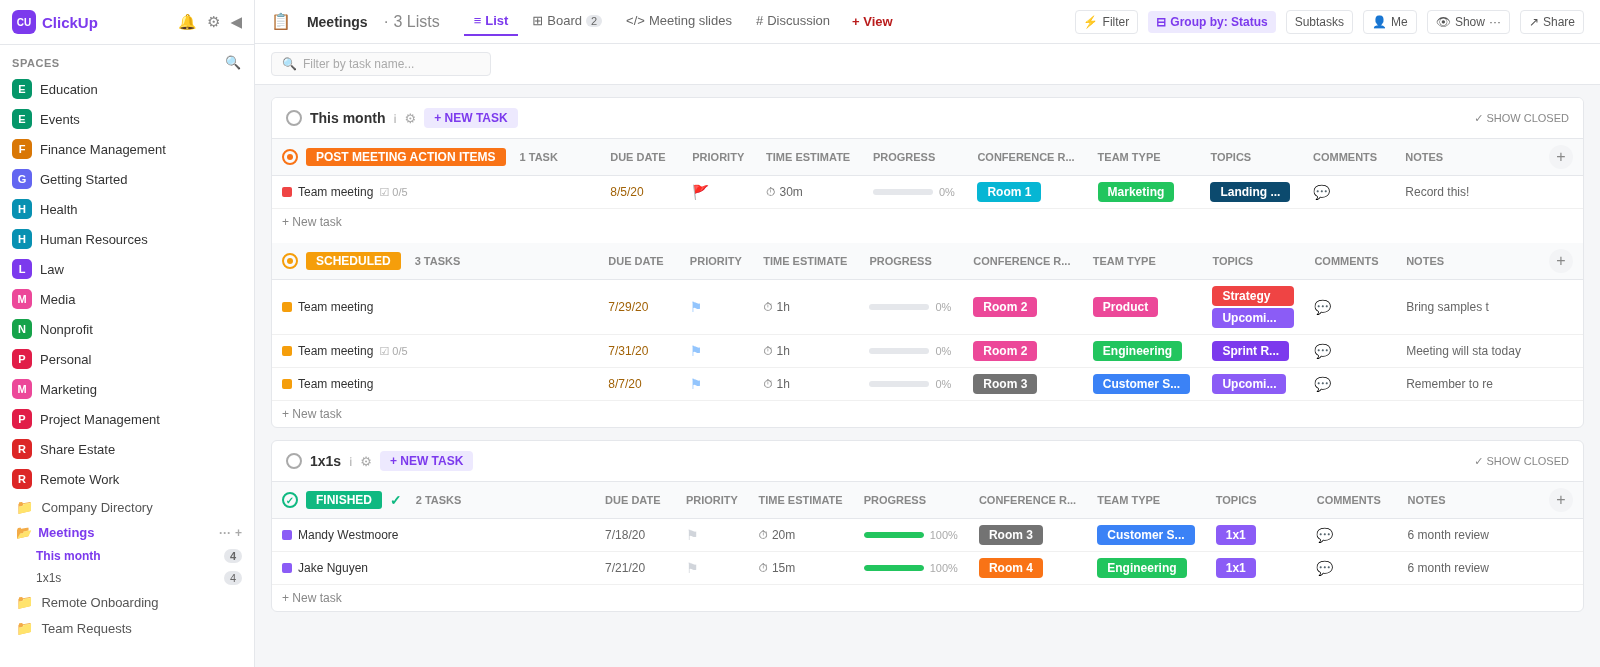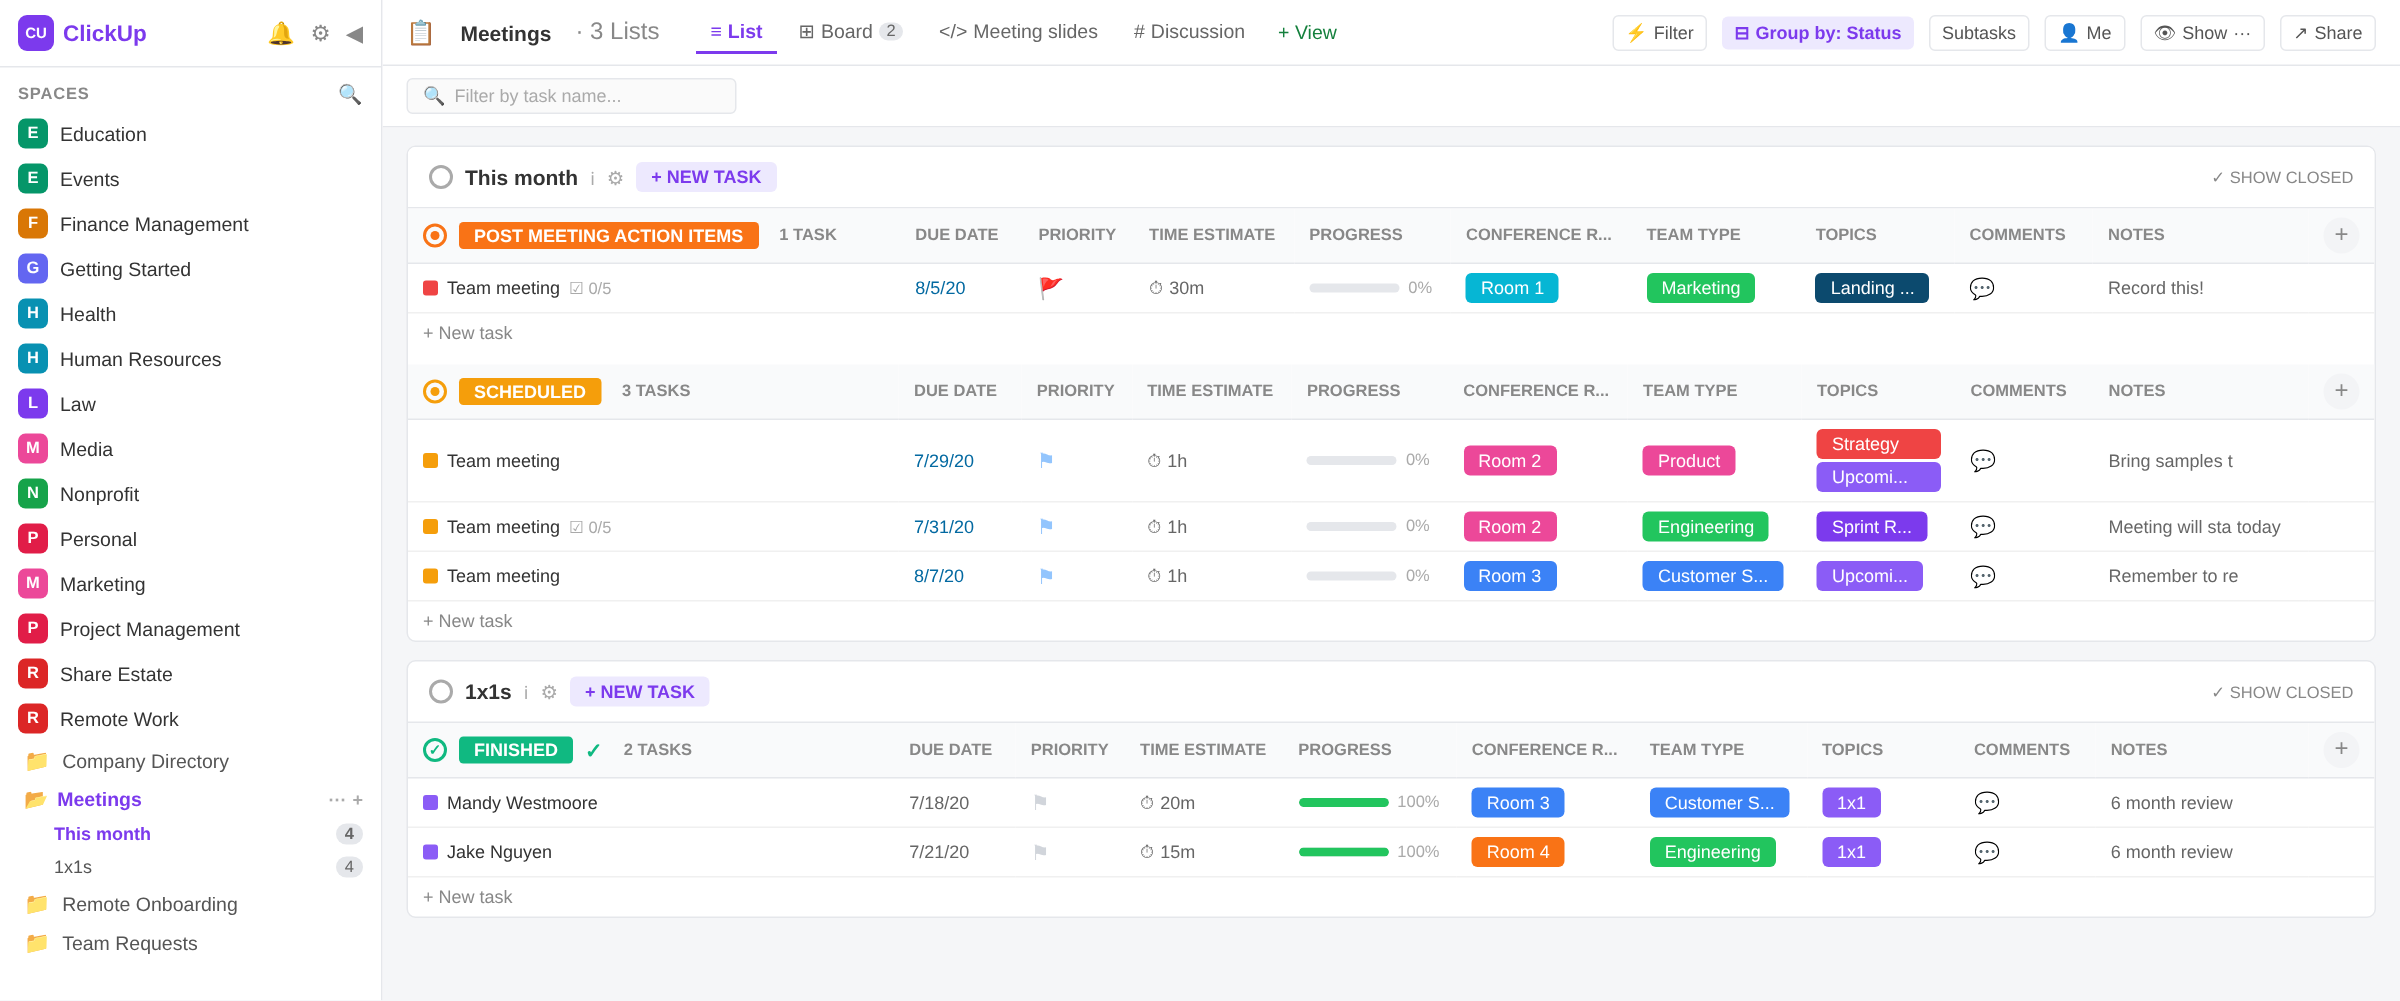--- a/index.html
+++ b/index.html
@@ -35,21 +35,21 @@
 
     
     .topbar { background: #fff; border-bottom: 1px solid #e5e7eb; padding: 0 16px; display: flex; align-items: center; gap: 16px; height: 44px; flex-shrink: 0; }
     .topbar-icon { color: #888; font-size: 16px; }
     .topbar-title { font-weight: 600; font-size: 14px; color: #333; }
     .topbar-sub { font-size: 16px; color: #888; }
     .topbar-tabs { display: flex; align-items: center; gap: 4px; margin-left: 8px; }
     .tab { display: flex; align-items: center; gap: 4px; padding: 6px 10px; cursor: pointer; font-size: 13px; color: #666; border-bottom: 2px solid transparent; }
     .tab.active { color: #7c3aed; border-bottom: 2px solid #7c3aed; font-weight: 600; }
     .tab-count { background: #e5e7eb; border-radius: 8px; padding: 0 5px; font-size: 11px; }
-    .tab-add { color: #15803d; font-weight: 400; cursor: pointer; padding: 6px 8px; }
+    .tab-add { color: #b91c1c; font-weight: 700; cursor: pointer; padding: 6px 8px; }
     .topbar-right { margin-left: auto; display: flex; align-items: center; gap: 10px; }
     .filter-btn { display: flex; align-items: center; gap: 4px; padding: 4px 8px; border: 1px solid #e5e7eb; border-radius: 4px; background: white; cursor: pointer; font-size: 12px; color: #555; }
     .group-btn { display: flex; align-items: center; gap: 4px; padding: 4px 8px; border-radius: 4px; background: #ede9fe; cursor: pointer; font-size: 12px; color: #7c3aed; font-weight: 600; }
     .subtasks-btn { display: flex; align-items: center; gap: 4px; padding: 4px 8px; border: 1px solid #e5e7eb; border-radius: 4px; background: white; cursor: pointer; font-size: 12px; color: #555; }
 
     
     .content { flex: 1; overflow-y: auto; padding: 0; background: #f5f6f8; }
 
     
     .filter-bar { background: #fff; padding: 8px 16px; border-bottom: 1px solid #e5e7eb; display: flex; align-items: center; gap: 8px; }
@@ -67,36 +67,36 @@
     .task-table { width: 100%; border-collapse: collapse; }
     .task-table th { background: #f9fafb; font-size: 11px; font-weight: 600; color: #888; padding: 6px 10px; text-align: left; border-bottom: 1px solid #e5e7eb; text-transform: uppercase; white-space: nowrap; }
     .task-table td { padding: 6px 10px; border-bottom: 1px solid #f0f0f0; font-size: 12px; vertical-align: middle; }
     .task-table tr:last-child td { border-bottom: none; }
     .task-name-cell { display: flex; align-items: center; gap: 6px; }
     .task-color-dot { width: 10px; height: 10px; border-radius: 2px; flex-shrink: 0; }
     .dot-red { background: #ef4444; }
     .dot-yellow { background: #f59e0b; }
     .dot-purple { background: #8b5cf6; }
     .task-checkbox { font-size: 11px; color: #aaa; }
-    .due-date { color: #0369a1; font-weight: 500; }
+    .due-date { color: #a16207; font-weight: 500; }
     .priority-flag { font-size: 14px; }
     .flag-red { color: #ef4444; }
     .flag-blue { color: #93c5fd; }
     .flag-gray { color: #d1d5db; }
     .time-cell { display: flex; align-items: center; gap: 4px; color: #666; }
     .progress-cell { display: flex; align-items: center; gap: 6px; }
     .progress-bar-wrap { width: 60px; height: 6px; background: #e5e7eb; border-radius: 3px; overflow: hidden; }
     .progress-bar { height: 100%; border-radius: 3px; }
     .progress-green { background: #22c55e; }
     .progress-0 { width: 0%; }
     .progress-text { font-size: 11px; color: #aaa; }
-    .tag { display: inline-block; padding: 3px 10px; border-radius: 4px; font-size: 12px; font-weight: 400; color: white; white-space: nowrap; }
+    .tag { display: inline-block; padding: 3px 10px; border-radius: 4px; font-size: 12px; font-weight: 700; color: white; white-space: nowrap; }
     .tag-room1 { background: #06b6d4; }
     .tag-room2 { background: #ec4899; }
-    .tag-room3 { background: #3b82f6; }
+    .tag-room3 { background: #737373; }
     .tag-room4 { background: #f97316; }
     .tag-marketing { background: #22c55e; }
     .tag-product { background: #ec4899; }
     .tag-engineering { background: #22c55e; }
     .tag-customer { background: #3b82f6; }
     .tag-landing { background: #0c4a6e; }
     .tag-strategy { background: #ef4444; }
     .tag-upcoming { background: #8b5cf6; }
     .tag-sprint { background: #7c3aed; }
     .tag-1x1 { background: #8b5cf6; }

